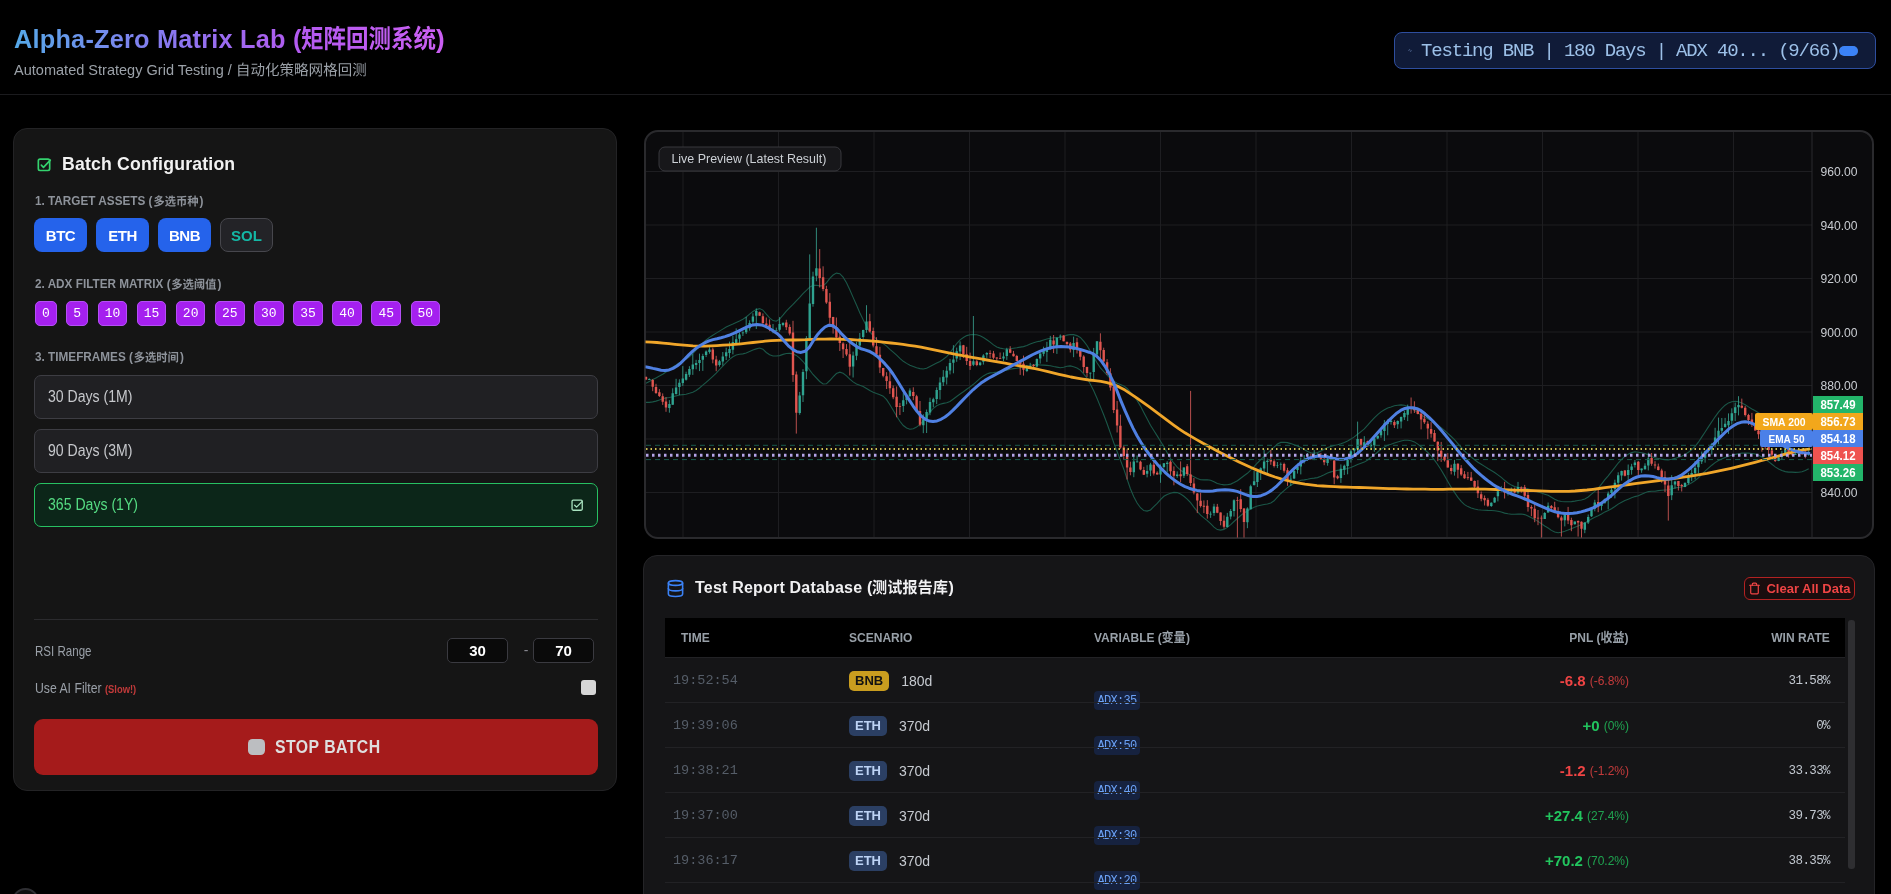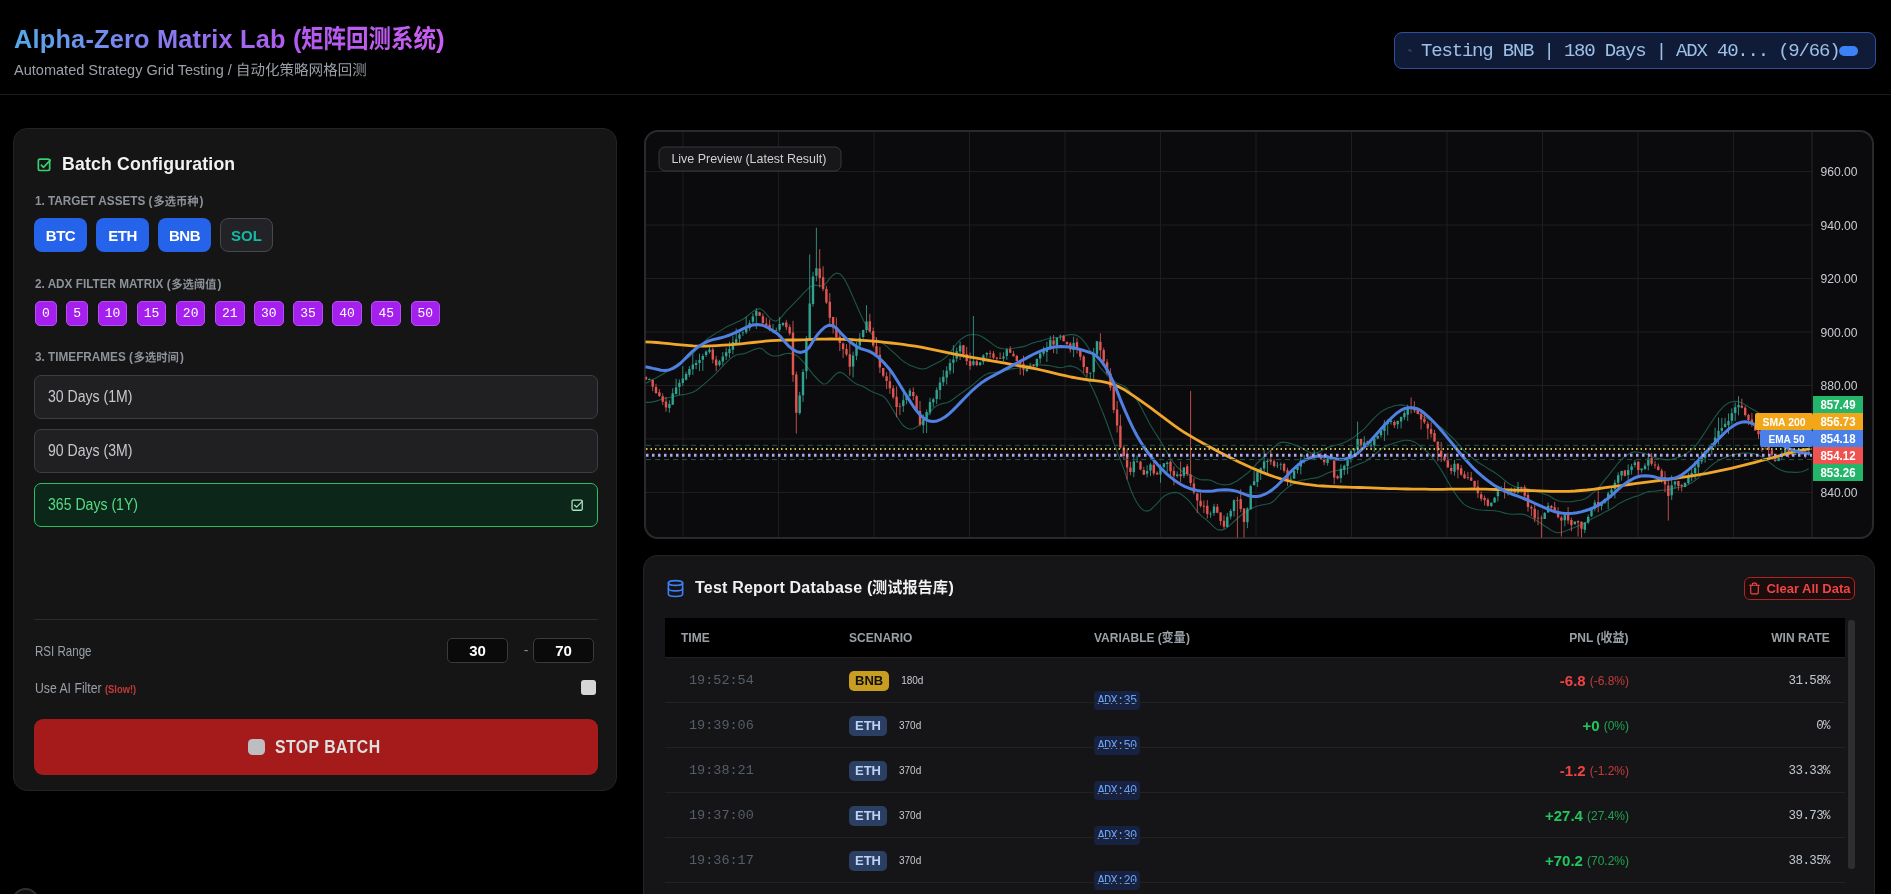--- a/index.html
+++ b/index.html
@@ -62,26 +62,26 @@
 #ttitle b { font-size:16px; color:#f0f0f2; letter-spacing:0.2px; }
 #clearbtn { left:1100px; top:21px; width:111px; height:23px; border:1px solid #b32222; background:#1a0d0e; border-radius:6px;
   display:flex; align-items:center; justify-content:center; gap:5px; }
 #clearbtn span { color:#ef4444; font-size:13px; font-weight:bold; }
 #ttable { left:21px; top:62px; width:1180px; }
 .thead { height:39px; background:#000; position:relative; }
 .thead span { position:absolute; top:12px; font-size:13.5px; font-weight:bold; color:#98a0a8; transform:scaleX(.89); transform-origin:0 50%; }
 .thead span.r { transform-origin:100% 50%; }
 .trow { height:45px; position:relative; border-top:1px solid #222225; }
 .tcell { position:absolute; top:0; height:45px; display:flex; align-items:center; }
-.time { left:24px; font-family:"Liberation Mono",monospace; font-size:13.5px; color:#555d68; }
+.time { left:8px; font-family:"Liberation Mono",monospace; font-size:13.5px; color:#555d68; }
 .scen { left:184px; gap:12px; }
 .badge { font-size:13px; font-weight:bold; padding:2.5px 6px; border-radius:5px; }
 .badge.bnb { background:#c99d1f; color:#121212; }
 .badge.eth { background:#2b3f63; color:#bdd3f5; }
-.days { font-size:10px; color:#c6cad0; }
+.days { font-size:14px; color:#c6cad0; }
 .vari { left:429px;margin-top:20px; }
 .adxb { font-family:"Liberation Mono",monospace; font-size:12px; letter-spacing:-0.7px; color:#6ba1f5; background:#16223f; padding:2.5px 3.5px; border-radius:4px; }
 .pnl { right:216px; }
 .pnl b { font-size:15px; }
 .pnl i { font-style:normal; font-size:12px; margin-left:4px; }
 .pnl.neg b, .pnl.neg i { color:#ef4444; }
 .pnl.pos b, .pnl.pos i { color:#22c55e; }
 .pnl.neg i, .pnl.pos i { opacity:0.8; }
 .win { right:15px; font-family:"Liberation Mono",monospace; font-size:12.5px; letter-spacing:-0.6px; color:#c2c8d0; }
 #sbar { left:1204px; top:64px; width:7px; height:249px; background:#2e2e31; border-radius:3px; }
@@ -130,21 +130,21 @@
     </div>
   <div id="lab2" class="slabel abs">2. ADX FILTER MATRIX (<svg class="cjk" width="50" height="12" viewBox="0 -11.00 50.0 12.5" style="vertical-align:-1.5px">
         <path d="M5.5 -10.7C4.6 -9.7 3.1 -8.6 1.1 -7.9C1.4 -7.6 1.9 -7.1 2.1 -6.8C3.1 -7.2 4 -7.7 4.8 -8.3H7.9C7.4 -7.7 6.7 -7.2 5.9 -6.8C5.5 -7.2 5 -7.5 4.6 -7.8L3.5 -7.1C3.8 -6.8 4.2 -6.5 4.5 -6.2C3.3 -5.8 2.1 -5.5 0.8 -5.3C1 -4.9 1.4 -4.3 1.5 -3.9C5.1 -4.6 8.7 -6.2 10.3 -9.1L9.3 -9.7L9.1 -9.6H6.4C6.6 -9.8 6.9 -10.1 7.1 -10.3ZM7.5 -6.2C6.6 -5 4.8 -3.7 2.3 -2.9C2.6 -2.7 3 -2.1 3.2 -1.8C4.6 -2.3 5.8 -2.9 6.8 -3.6H9.7C9.1 -3 8.4 -2.4 7.6 -1.9C7.2 -2.3 6.7 -2.6 6.3 -2.9L5.1 -2.2C5.4 -1.9 5.8 -1.6 6.2 -1.3C4.6 -0.7 2.7 -0.4 0.7 -0.3C0.9 0.1 1.2 0.7 1.2 1.2C6.1 0.7 10.2 -0.6 12 -4.5L10.9 -5L10.6 -5H8.4C8.7 -5.2 8.9 -5.5 9.2 -5.8Z M13.1 -9.4C13.7 -8.8 14.6 -7.9 14.9 -7.3L16.2 -8.3C15.8 -8.9 14.9 -9.7 14.2 -10.3ZM17.8 -10.2C17.5 -9.2 16.9 -8.1 16.3 -7.4C16.6 -7.2 17.2 -6.8 17.5 -6.6C17.8 -6.9 18.1 -7.3 18.3 -7.8H19.9V-6.3H16.5V-5H18.5C18.3 -3.8 17.9 -2.8 16.2 -2.2C16.5 -1.9 16.9 -1.4 17.1 -1C19.2 -1.9 19.8 -3.3 20 -5H20.8V-2.8C20.8 -1.5 21.1 -1.1 22.3 -1.1C22.5 -1.1 23 -1.1 23.2 -1.1C24.1 -1.1 24.5 -1.5 24.7 -3.2C24.3 -3.3 23.6 -3.5 23.4 -3.8C23.3 -2.6 23.3 -2.5 23.1 -2.5C23 -2.5 22.6 -2.5 22.6 -2.5C22.3 -2.5 22.3 -2.5 22.3 -2.9V-5H24.5V-6.3H21.4V-7.8H24V-9.1H21.4V-10.6H19.9V-9.1H18.9C19 -9.3 19.1 -9.6 19.2 -9.9ZM15.9 -5.8H13.1V-4.4H14.5V-1.2C13.9 -0.9 13.4 -0.5 12.9 -0.1L13.9 1.2C14.6 0.5 15.3 -0.3 15.7 -0.3C16 -0.3 16.4 0.1 16.9 0.4C17.7 0.9 18.7 1 20.2 1C21.4 1 23.3 1 24.2 0.9C24.3 0.5 24.5 -0.2 24.6 -0.6C23.4 -0.5 21.5 -0.4 20.2 -0.4C18.9 -0.4 17.9 -0.4 17.1 -0.9C16.5 -1.2 16.2 -1.5 15.9 -1.6Z M26.4 -9.9C27.1 -9.2 27.8 -8.2 28.2 -7.6L29.4 -8.5C29 -9.1 28.2 -10.1 27.5 -10.7ZM25.9 -8V1.1H27.4V-8ZM29.1 -4.5H30.1V-3.7H29.1ZM28.2 -5.3V-2.8H31V-5.3ZM29.5 -10.2V-8.9H35V-0.5C35 -0.3 35 -0.2 34.7 -0.2C34.5 -0.2 33.8 -0.2 33.1 -0.2C33.3 0.1 33.5 0.7 33.6 1.1C34.6 1.1 35.4 1 35.9 0.8C36.4 0.6 36.5 0.3 36.5 -0.5V-10.2ZM31.3 -8.5 31.3 -7H27.9V-5.9H31.4C31.5 -4.5 31.7 -3.3 32 -2.4C31.8 -2.1 31.6 -1.8 31.3 -1.6L31.3 -2.5C30 -2.3 28.7 -2.1 27.8 -2L28 -0.8L31.1 -1.3C30.9 -1.2 30.7 -1 30.5 -0.9C30.7 -0.7 31.1 -0.3 31.3 -0.1C31.7 -0.4 32.1 -0.8 32.5 -1.2C32.8 -0.7 33.2 -0.4 33.7 -0.4C34.2 -0.4 34.6 -0.8 34.9 -2.4C34.7 -2.5 34.2 -2.8 34 -3C34 -2.2 33.9 -1.8 33.7 -1.8C33.5 -1.8 33.3 -2 33.2 -2.3C33.7 -3.2 34.1 -4.2 34.4 -5.4L33.3 -5.6C33.2 -5 33 -4.4 32.8 -3.9C32.7 -4.4 32.6 -5.1 32.6 -5.9H34.6V-7H33.6L34.3 -7.5C34.1 -7.8 33.7 -8.2 33.4 -8.4L32.7 -7.9C32.9 -7.7 33.3 -7.3 33.5 -7H32.5L32.5 -8.5Z M44.8 -10.6C44.8 -10.2 44.8 -9.9 44.7 -9.5H41.7V-8.2H44.5L44.4 -7.3H42.2V-0.4H41.1V0.9H49.6V-0.4H48.6V-7.3H45.8L46 -8.2H49.3V-9.5H46.2L46.4 -10.6ZM43.5 -0.4V-1.1H47.3V-0.4ZM43.5 -4.5H47.3V-3.8H43.5ZM43.5 -5.6V-6.2H47.3V-5.6ZM43.5 -2.8H47.3V-2.1H43.5ZM40.5 -10.6C39.9 -8.8 38.8 -7 37.8 -5.9C38 -5.5 38.4 -4.7 38.5 -4.3C38.8 -4.6 39 -4.9 39.2 -5.2V1.1H40.6V-7.4C41.1 -8.3 41.5 -9.2 41.8 -10.1Z" fill="#8e939b"></path>
       </svg>)</div>
   <div id="adxrow" class="abs">
       <span class="px">0</span>
       <span class="px">5</span>
       <span class="px">10</span>
       <span class="px">15</span>
       <span class="px">20</span>
-      <span class="px">21</span>
+      <span class="px">25</span>
       <span class="px">30</span>
       <span class="px">35</span>
       <span class="px">40</span>
       <span class="px">45</span>
       <span class="px">50</span>
     </div>
   <div id="lab3" class="slabel abs">3. TIMEFRAMES (<svg class="cjk" width="50" height="12" viewBox="0 -11.00 50.0 12.5" style="vertical-align:-1.5px">
         <path d="M5.5 -10.7C4.6 -9.7 3.1 -8.6 1.1 -7.9C1.4 -7.6 1.9 -7.1 2.1 -6.8C3.1 -7.2 4 -7.7 4.8 -8.3H7.9C7.4 -7.7 6.7 -7.2 5.9 -6.8C5.5 -7.2 5 -7.5 4.6 -7.8L3.5 -7.1C3.8 -6.8 4.2 -6.5 4.5 -6.2C3.3 -5.8 2.1 -5.5 0.8 -5.3C1 -4.9 1.4 -4.3 1.5 -3.9C5.1 -4.6 8.7 -6.2 10.3 -9.1L9.3 -9.7L9.1 -9.6H6.4C6.6 -9.8 6.9 -10.1 7.1 -10.3ZM7.5 -6.2C6.6 -5 4.8 -3.7 2.3 -2.9C2.6 -2.7 3 -2.1 3.2 -1.8C4.6 -2.3 5.8 -2.9 6.8 -3.6H9.7C9.1 -3 8.4 -2.4 7.6 -1.9C7.2 -2.3 6.7 -2.6 6.3 -2.9L5.1 -2.2C5.4 -1.9 5.8 -1.6 6.2 -1.3C4.6 -0.7 2.7 -0.4 0.7 -0.3C0.9 0.1 1.2 0.7 1.2 1.2C6.1 0.7 10.2 -0.6 12 -4.5L10.9 -5L10.6 -5H8.4C8.7 -5.2 8.9 -5.5 9.2 -5.8Z M13.1 -9.4C13.7 -8.8 14.6 -7.9 14.9 -7.3L16.2 -8.3C15.8 -8.9 14.9 -9.7 14.2 -10.3ZM17.8 -10.2C17.5 -9.2 16.9 -8.1 16.3 -7.4C16.6 -7.2 17.2 -6.8 17.5 -6.6C17.8 -6.9 18.1 -7.3 18.3 -7.8H19.9V-6.3H16.5V-5H18.5C18.3 -3.8 17.9 -2.8 16.2 -2.2C16.5 -1.9 16.9 -1.4 17.1 -1C19.2 -1.9 19.8 -3.3 20 -5H20.8V-2.8C20.8 -1.5 21.1 -1.1 22.3 -1.1C22.5 -1.1 23 -1.1 23.2 -1.1C24.1 -1.1 24.5 -1.5 24.7 -3.2C24.3 -3.3 23.6 -3.5 23.4 -3.8C23.3 -2.6 23.3 -2.5 23.1 -2.5C23 -2.5 22.6 -2.5 22.6 -2.5C22.3 -2.5 22.3 -2.5 22.3 -2.9V-5H24.5V-6.3H21.4V-7.8H24V-9.1H21.4V-10.6H19.9V-9.1H18.9C19 -9.3 19.1 -9.6 19.2 -9.9ZM15.9 -5.8H13.1V-4.4H14.5V-1.2C13.9 -0.9 13.4 -0.5 12.9 -0.1L13.9 1.2C14.6 0.5 15.3 -0.3 15.7 -0.3C16 -0.3 16.4 0.1 16.9 0.4C17.7 0.9 18.7 1 20.2 1C21.4 1 23.3 1 24.2 0.9C24.3 0.5 24.5 -0.2 24.6 -0.6C23.4 -0.5 21.5 -0.4 20.2 -0.4C18.9 -0.4 17.9 -0.4 17.1 -0.9C16.5 -1.2 16.2 -1.5 15.9 -1.6Z M30.7 -5.4C31.3 -4.4 32.1 -3.2 32.5 -2.5L33.9 -3.2C33.4 -4 32.6 -5.1 32 -6ZM28.7 -4.8V-2.5H27.2V-4.8ZM28.7 -6.1H27.2V-8.3H28.7ZM25.8 -9.6V-0.2H27.2V-1.2H30.1V-9.6ZM34.3 -10.5V-8.3H30.6V-6.8H34.3V-0.9C34.3 -0.6 34.2 -0.6 34 -0.6C33.7 -0.6 32.8 -0.6 31.9 -0.6C32.1 -0.2 32.4 0.5 32.4 0.9C33.7 0.9 34.5 0.9 35.1 0.7C35.7 0.4 35.9 0 35.9 -0.9V-6.8H37.1V-8.3H35.9V-10.5Z M38.4 -7.6V1.1H39.9V-7.6ZM38.6 -9.8C39.1 -9.2 39.8 -8.4 40 -7.8L41.3 -8.7C41 -9.2 40.3 -10 39.8 -10.5ZM42.5 -3.5H45V-2.3H42.5ZM42.5 -5.9H45V-4.7H42.5ZM41.2 -7.1V-1.1H46.4V-7.1ZM41.7 -10V-8.6H47.7V-0.5C47.7 -0.4 47.6 -0.3 47.5 -0.3C47.3 -0.3 46.9 -0.3 46.5 -0.3C46.6 0.1 46.8 0.7 46.9 1C47.7 1 48.3 1 48.7 0.8C49.1 0.6 49.2 0.2 49.2 -0.5V-10Z" fill="#8e939b"></path>
       </svg>)</div>
   <div id="tfs" class="abs">

